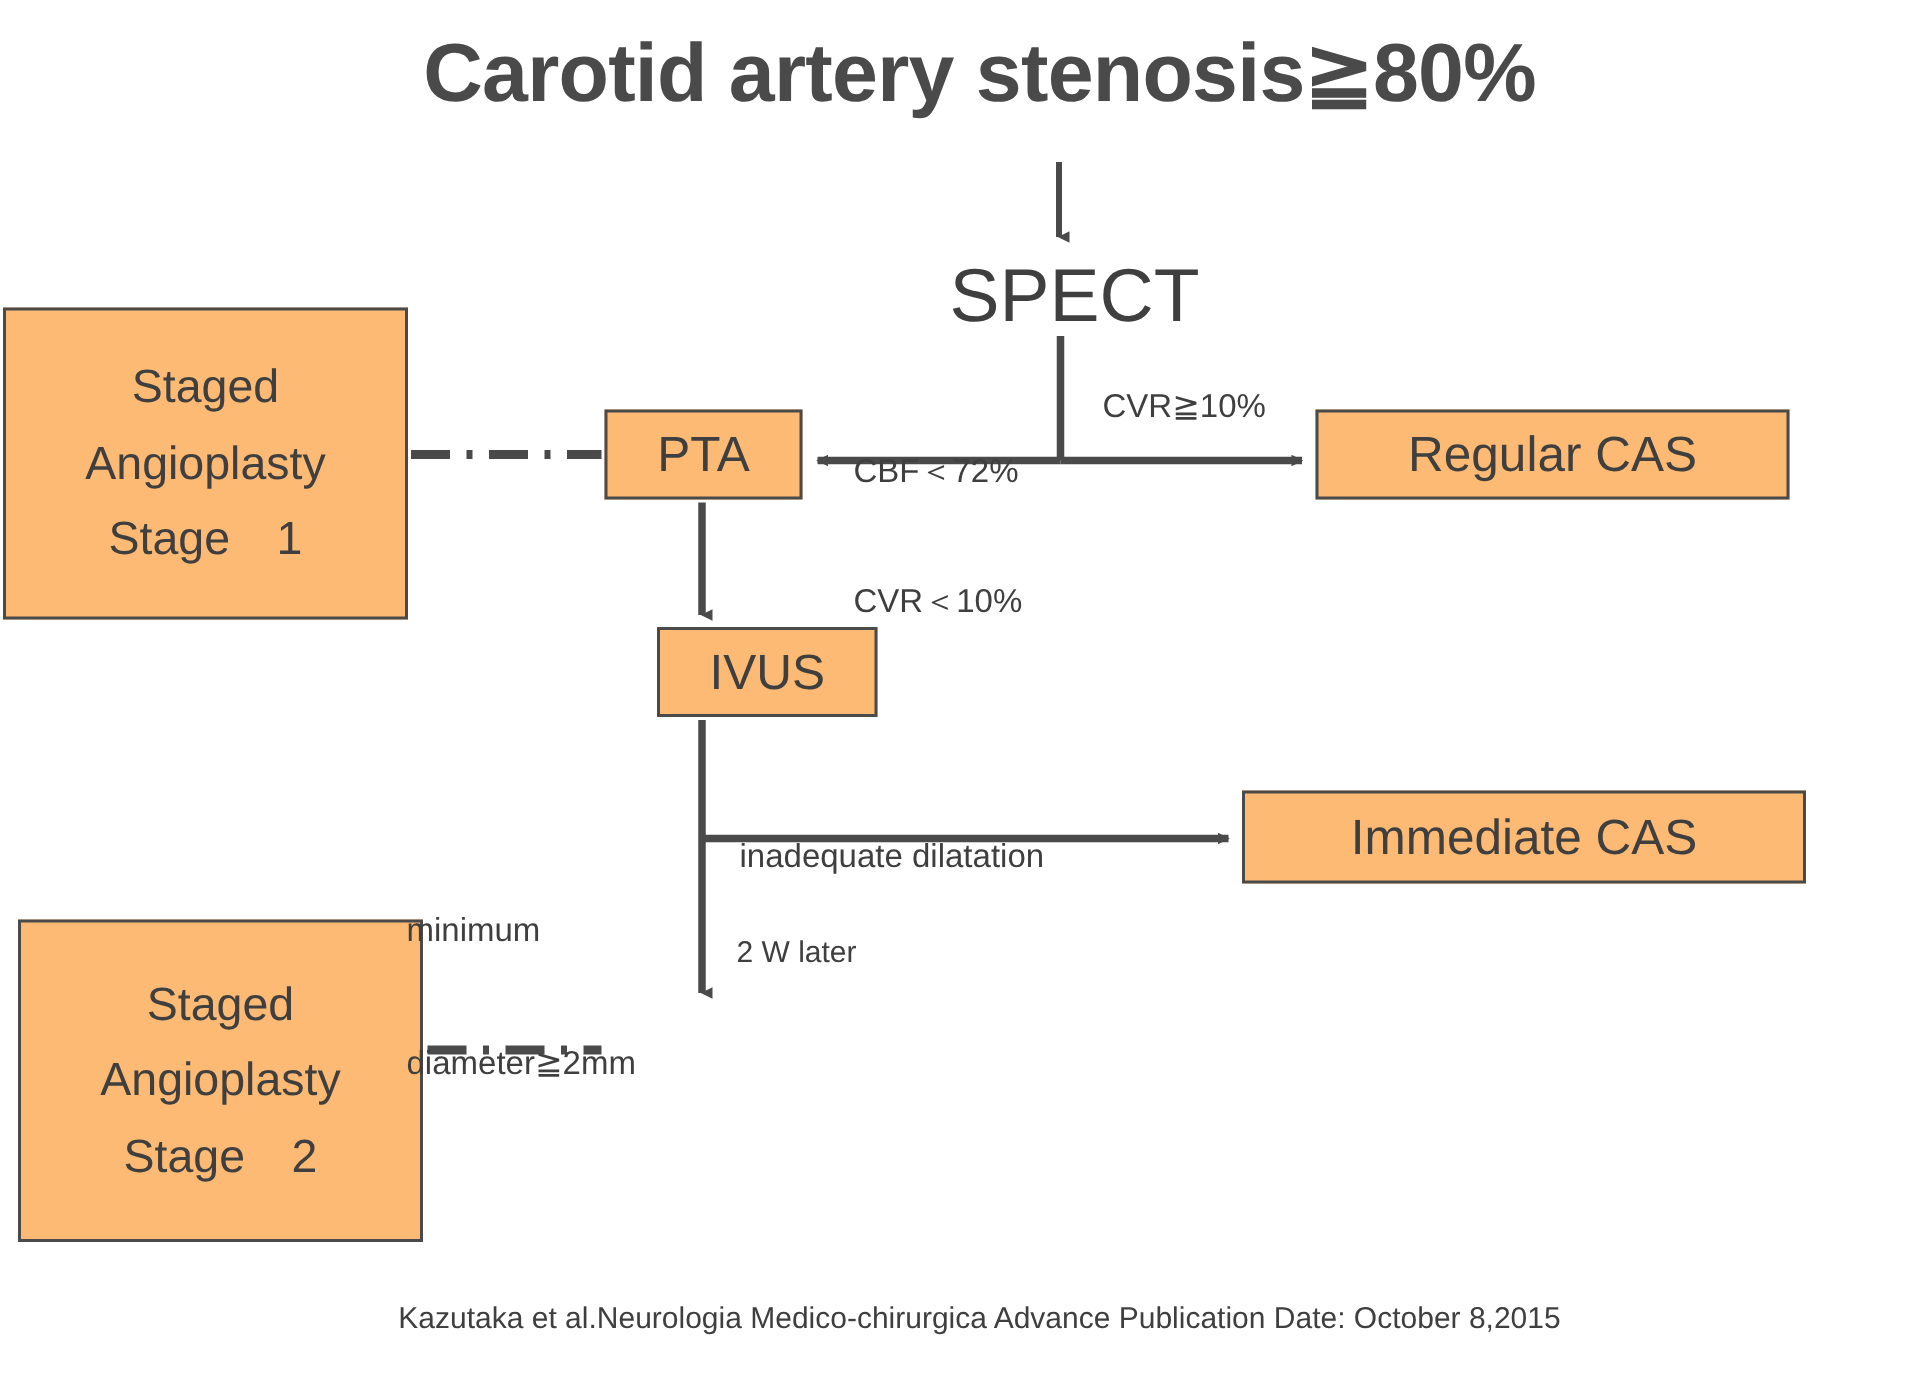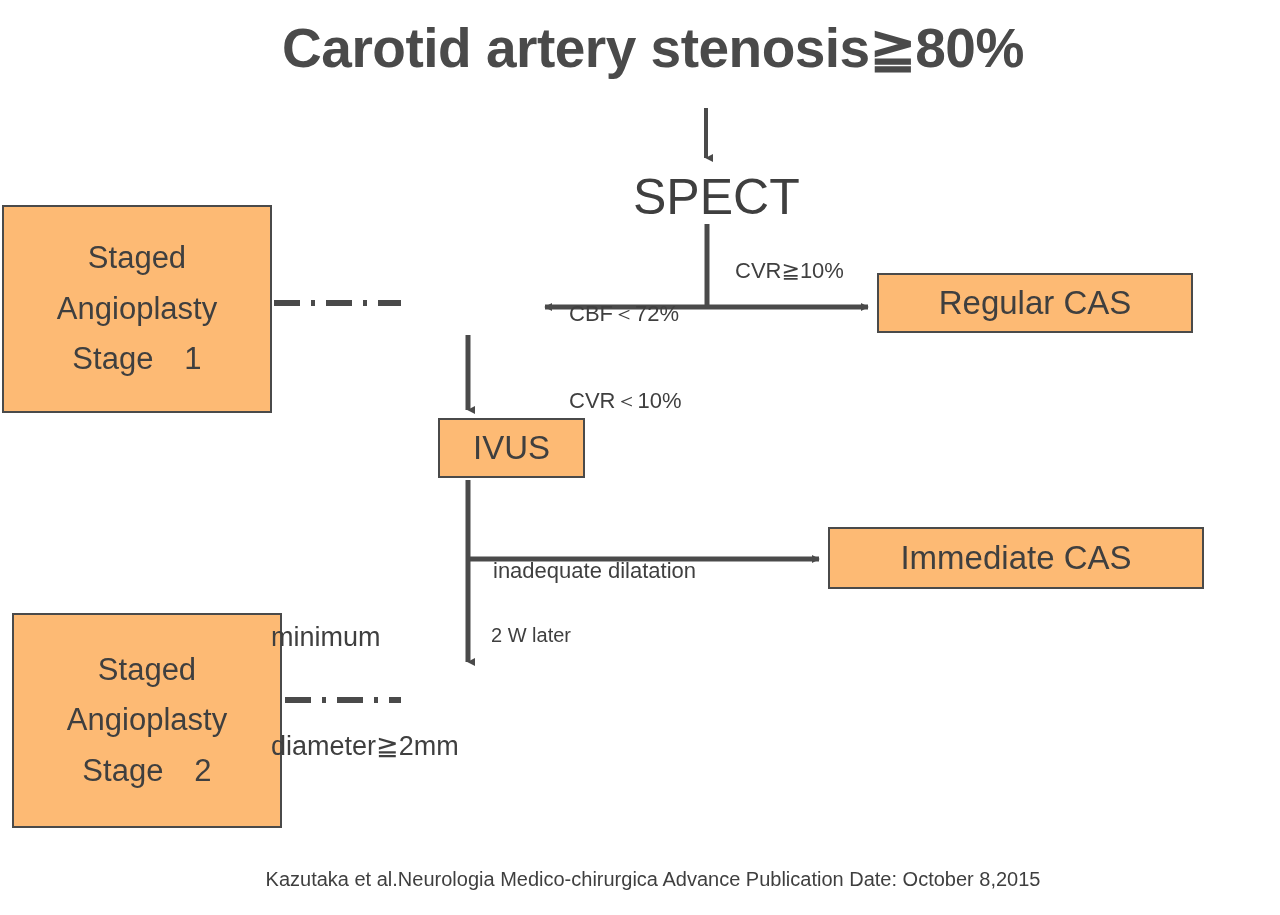--- a/index.html
+++ b/index.html
@@ -137,21 +137,21 @@
   }
   #label-dissection {
     left: 480px;
     top: 497px;
     font-size: 22px;
     line-height: 1.35;
   }
   #label-min-diameter {
     left: 258px;
     top: 546px;
-    font-size: 27px;
+    font-size: 22px;
     line-height: 1.35;
   }
   #label-2w-later {
     left: 478px;
     top: 624px;
     font-size: 20px;
   }
   
   #footer-citation {
     left: 0;
@@ -202,20 +202,23 @@
   </svg>
 
   <div class="plain" id="spect-node">SPECT</div>
 
   <div class="node" id="node-staged-1">
     <div class="node-line stage-row">Staged</div>
     <div class="node-line stage-row">Angioplasty</div>
     <div class="node-line stage-row">Stage　1</div>
   </div>
 
+  <div class="node" id="node-pta">
+    <div class="node-line">PTA</div>
+  </div>
 
   <div class="node" id="node-regular-cas">
     <div class="node-line">Regular CAS</div>
   </div>
 
   <div class="node" id="node-ivus">
     <div class="node-line">IVUS</div>
   </div>
 
   <div class="node" id="node-immediate-cas">

